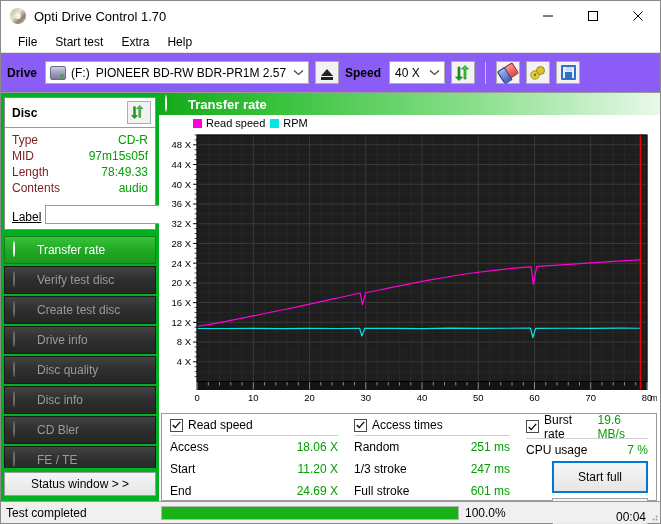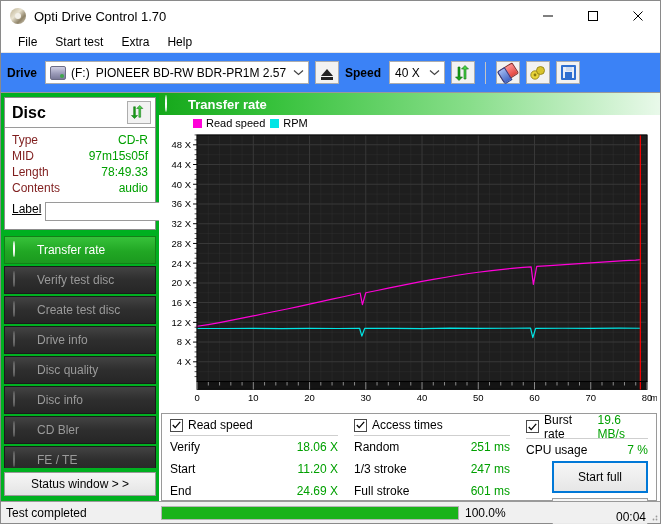--- a/index.html
+++ b/index.html
@@ -52,21 +52,21 @@
     background: #ffffff;
     border-bottom: 1px solid #e4e4e4;
   }
   .menuitem { padding: 2px 9px; font-size: 12px; color:#000; }
 
   
   .toolbar {
     height: 40px; flex: 0 0 40px;
     display: flex; align-items: center;
     padding: 0 6px;
-    background: #3b82f6;
+    background: #8b5cf6;
     border-bottom: 1px solid #9a9a9a;
     gap: 6px;
   }
   .tb-label { font-weight: bold; font-size: 12px; color:#000; margin-right: 2px;}
   .drive-combo {
     flex: 0 0 264px; height: 23px;
     border: 1px solid #adadad; background:#fff;
     display: flex; align-items: center; padding: 0 0 0 4px;
     font-size: 12px;
   }
@@ -124,26 +124,26 @@
   .disc-panel {
     margin: 4px 3px 3px 3px;
     background:#fff; border:1px solid #8c8c8c;
     flex: 0 0 auto;
   }
   .disc-head {
     display:flex; align-items:center; justify-content:space-between;
     padding: 3px 4px 3px 7px;
     border-bottom:1px solid #9a9a9a;
   }
-  .disc-head b { font-size:16px; }
+  .disc-head b { font-size:12px; }
   .disc-rows { padding: 4px 7px 4px 7px; }
   .disc-row { display:flex; justify-content:space-between; font-size:12px; line-height:16px; }
   .disc-row .k { color:#7f1d1d; }
   .disc-row .v { color:#00a000; }
-  .label-row { display:flex; align-items:flex-start; padding: 2px 4px 5px 7px; gap:4px;text-decoration:underline;}
+  .label-row { display:flex; align-items:flex-end; padding: 2px 4px 5px 7px; gap:4px;text-decoration:underline;}
   .label-row .k { font-size:12px; }
   .label-input {
     flex:1; height:19px; border:1px solid #9a9a9a; background:#fff;
     font-family:"Liberation Sans",sans-serif; font-size:12px; padding:0 3px;
   }
   .cd-btn {
     width:24px;height:22px;border:1px solid #adadad;background:#f2f2f2;
     display:flex;align-items:center;justify-content:center; flex:0 0 24px;
   }
   .cd-disc {
@@ -635,21 +635,21 @@
         <div class="stat-col c1">
           <div class="stat-head">
             <span class="chk">
               <svg width="9" height="8" viewBox="0 0 9 8">
                   <polyline points="0.8,4 3.2,6.6 8.2,0.9" fill="none" stroke="#000" stroke-width="1.3"></polyline>
                 </svg>
             </span>
             <span class="ht">Read speed</span>
           </div>
           <div class="stat-row">
-            <span class="k">Verify</span>
+            <span class="k">Access</span>
             <span class="v">18.06 X</span>
           </div>
           <div class="stat-row">
             <span class="k">Start</span>
             <span class="v">11.20 X</span>
           </div>
           <div class="stat-row">
             <span class="k">End</span>
             <span class="v">24.69 X</span>
           </div>

